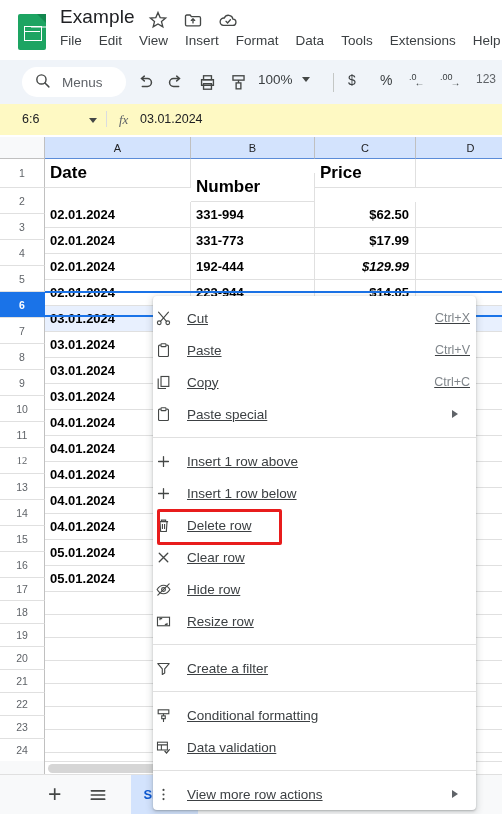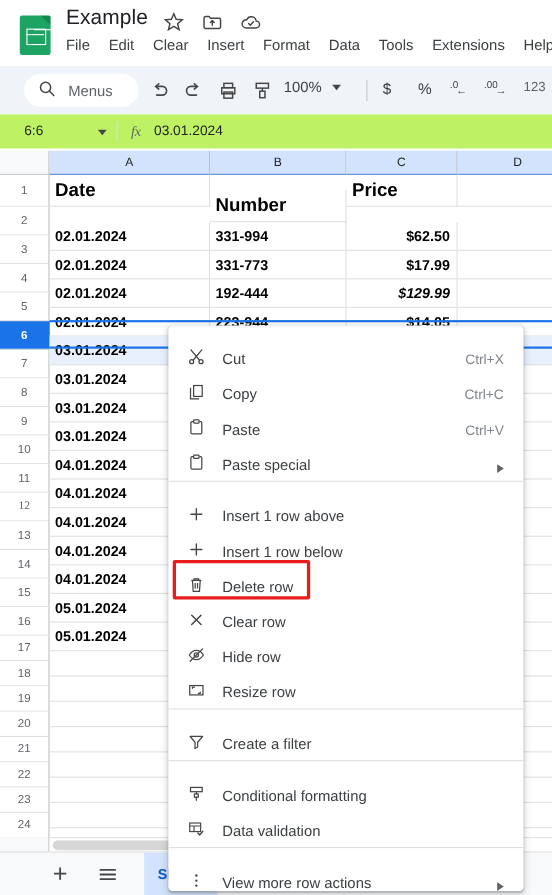--- a/index.html
+++ b/index.html
@@ -71,21 +71,21 @@
   }
   .tb-sep { position: absolute; left: 333px; top: 13px; width: 1px; height: 19px; background: #c4c7c5; }
   .tb-txt {
     position: absolute; top: 12px; font-size: 14px; color: #3c4043;
     display: flex; align-items: flex-start;
   }
   .tb-sup { font-size: 9px; position: relative; }
   .dec-arrow { font-size: 10px; position: relative; top: 5px; left: -2px; }
 
   
-  .fbar { position: absolute; left: 0; top: 104px; width: 502px; height: 31px; background: #bef264; }
+  .fbar { position: absolute; left: 0; top: 104px; width: 502px; height: 31px; background: #fef9c3; }
   .namebox { position: absolute; left: 22px; top: 8px; font-size: 12.5px; color: #202124; }
   .namebox-caret {
     position: absolute; left: 89px; top: 14px;
     width: 0; height: 0; border-left: 4.5px solid transparent; border-right: 4.5px solid transparent;
     border-top: 5px solid #444746;
   }
   .fbar-sep { position: absolute; left: 106px; top: 7px; width: 1px; height: 16px; background: #dadce0; }
   .fx { position: absolute; left: 119px; top: 8px; font-size: 13px; color: #5f6368; font-style: italic; font-family: "Liberation Serif", serif; }
   .fval { position: absolute; left: 140px; top: 8px; font-size: 12.5px; color: #202124; }
 
@@ -154,30 +154,30 @@
   }
 
   
   .ctxmenu {
     position: absolute; left: 153px; top: 296px; width: 323px;
     background: #fff; border-radius: 4px;
     box-shadow: 0 2px 6px 2px rgba(60,64,67,.15), 0 1px 2px rgba(60,64,67,.3);
     padding: 6px 0 0 0; overflow: hidden;
   }
   .mi {
-    position: relative; height: 32px; display: flex; align-items: flex-end;
-    font-size: 13.5px; color: #3c4043; padding-left: 15px; cursor: default;
+    position: relative; height: 32px; display: flex; align-items: center;
+    font-size: 13.5px; color: #3c4043; cursor: default; text-decoration: underline;
   }
   .mi-icon {
     width: 20px; height: 20px; margin-right: 14px; color: #444746;
     display: flex; align-items: center; justify-content: center; flex: 0 0 20px;
   }
   .mi-icon svg { display: block; }
   .mi-label { flex: 1; }
-  .mi-accel { font-size: 12.5px; color: #80868b; margin-right: 18px; }
+  .mi-accel { font-size: 12.5px; color: #80868b; margin-right: 6px; }
   .mi-arrow {
     width: 0; height: 0; margin-right: 18px;
     border-top: 4.5px solid transparent; border-bottom: 4.5px solid transparent;
     border-left: 6px solid #5f6368;
   }
   .mi-sep { height: 1px; background: #e0e0e0; margin: 7px 0; }
   .hl-box {
     position: absolute; left: 4px; top: 0px; width: 125px; height: 36px;
     border: 3px solid #e81c1c; border-radius: 2px; pointer-events: none;
   }
@@ -209,21 +209,21 @@
         <svg width="20" height="20" viewBox="0 0 24 24" fill="none" stroke="currentColor" stroke-width="1.6">
           <path d="M6.5 18.5h11a3.8 3.8 0 0 0 .4-7.6A5.4 5.4 0 0 0 7.6 9.6 3.9 3.9 0 0 0 6.5 18.5z"></path>
           <path d="M9.6 13.6l1.9 1.9 3.4-3.8" stroke-linecap="round"></path>
         </svg>
       </span>
     </div>
 
     <div class="menubar">
       <span>File</span>
       <span>Edit</span>
-      <span>Clear</span>
+      <span>View</span>
       <span>Insert</span>
       <span>Format</span>
       <span>Data</span>
       <span>Tools</span>
       <span>Extensions</span>
       <span>Help</span>
     </div>
   </div>
 
   <div class="toolbar">
@@ -511,36 +511,36 @@
             <circle cx="18" cy="18" r="2.6"></circle>
             <path d="M7.8 16.2L19 3M16.2 16.2L5 3" stroke-linecap="round"></path>
           </svg>
         </span>
         <span class="mi-label">Cut</span>
         <span class="mi-accel">Ctrl+X</span>
       </div>
       <div class="mi">
         <span class="mi-icon">
           <svg width="17" height="17" viewBox="0 0 24 24" fill="none" stroke="currentColor" stroke-width="1.6">
+            <path d="M8 4.5H6.5A1.5 1.5 0 0 0 5 6v13a1.5 1.5 0 0 0 1.5 1.5h11A1.5 1.5 0 0 0 19 19V6a1.5 1.5 0 0 0-1.5-1.5H16"></path>
+            <rect x="8.5" y="2.5" width="7" height="4" rx="1"></rect>
+          </svg>
+        </span>
+        <span class="mi-label">Paste</span>
+        <span class="mi-accel">Ctrl+V</span>
+      </div>
+      <div class="mi">
+        <span class="mi-icon">
+          <svg width="17" height="17" viewBox="0 0 24 24" fill="none" stroke="currentColor" stroke-width="1.6">
             <rect x="8.5" y="3.5" width="11" height="14"></rect>
             <path d="M15.5 20.5h-11v-14"></path>
           </svg>
         </span>
         <span class="mi-label">Copy</span>
         <span class="mi-accel">Ctrl+C</span>
-      </div>
-      <div class="mi">
-        <span class="mi-icon">
-          <svg width="17" height="17" viewBox="0 0 24 24" fill="none" stroke="currentColor" stroke-width="1.6">
-            <path d="M8 4.5H6.5A1.5 1.5 0 0 0 5 6v13a1.5 1.5 0 0 0 1.5 1.5h11A1.5 1.5 0 0 0 19 19V6a1.5 1.5 0 0 0-1.5-1.5H16"></path>
-            <rect x="8.5" y="2.5" width="7" height="4" rx="1"></rect>
-          </svg>
-        </span>
-        <span class="mi-label">Paste</span>
-        <span class="mi-accel">Ctrl+V</span>
       </div>
       <div class="mi">
         <span class="mi-icon">
           <svg width="17" height="17" viewBox="0 0 24 24" fill="none" stroke="currentColor" stroke-width="1.6">
             <path d="M8 4.5H6.5A1.5 1.5 0 0 0 5 6v13a1.5 1.5 0 0 0 1.5 1.5h11A1.5 1.5 0 0 0 19 19V6a1.5 1.5 0 0 0-1.5-1.5H16"></path>
             <rect x="8.5" y="2.5" width="7" height="4" rx="1"></rect>
           </svg>
         </span>
         <span class="mi-label">Paste special</span>
         <span class="mi-arrow"></span>

